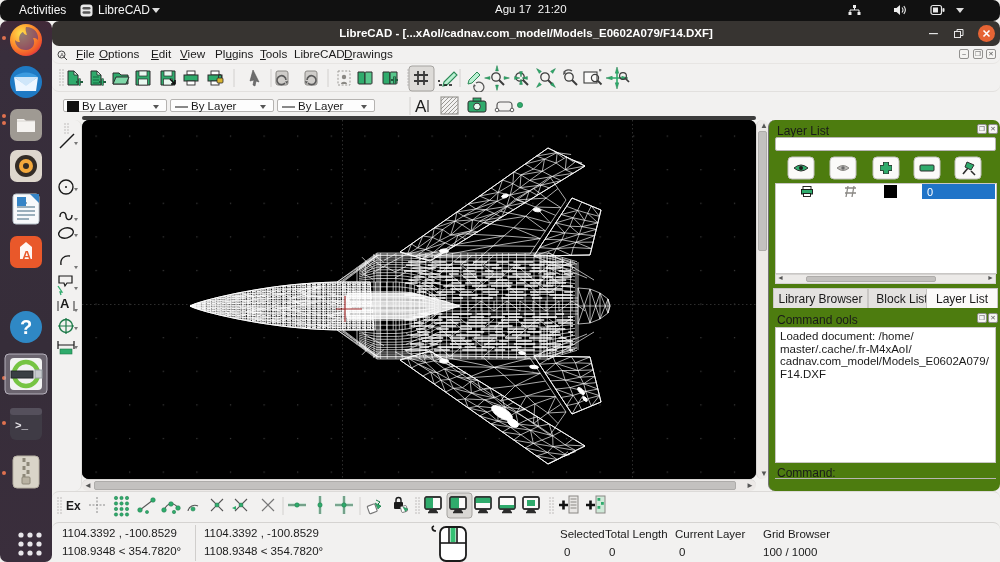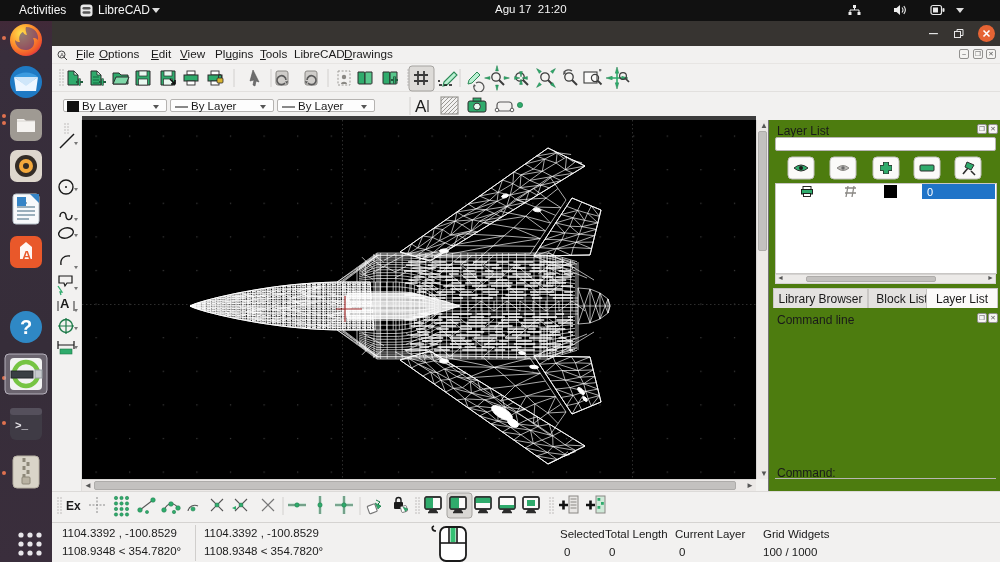--- a/index.html
+++ b/index.html
@@ -1,18 +1,18 @@
 <!DOCTYPE html>
 <html><head>
 <meta charset="utf-8">
 <style>
 * { margin:0; padding:0; box-sizing:border-box; }
 html,body { width:1000px; height:562px; overflow:hidden; font-family:"Liberation Sans", sans-serif; }
 body { position:relative; background:#f2f1ef; }
-.abs { position:absolute; }
+.abs { position:absolute;border-radius:7px; }
 
 #topbar { left:0; top:0; width:1000px; height:21px; background:#111111; color:#f5f5f5; font-size:12px; }
 #topbar .item { position:absolute; top:3px; }
 
 #dock { left:0; top:21px; width:52px; height:541px; background:linear-gradient(180deg,#412938 0%,#382e3c 6%,#362d39 60%,#3a2e3c 100%); }
 #dock .dot { position:absolute; left:2px; width:4px; height:4px; border-radius:50%; background:#e0714f; }
 
 #titlebar { left:52px; top:21px; width:948px; height:25px; background:#373431; color:#fff; }
 #titlebar .t { position:absolute; width:100%; text-align:center; top:6px; font-size:11.5px; font-weight:bold; letter-spacing:0px; }
 #menubar { left:52px; top:46px; width:948px; height:18px; background:#f2f1f0; border-bottom:1px solid #e7e5e3; font-size:11.7px; color:#1a1a1a; }
@@ -154,20 +154,21 @@
           <circle cx="17" cy="26" r="2.6" fill="#e8e6ea"></circle>
           <circle cx="26" cy="8" r="2.6" fill="#e8e6ea"></circle>
           <circle cx="26" cy="17" r="2.6" fill="#e8e6ea"></circle>
           <circle cx="26" cy="26" r="2.6" fill="#e8e6ea"></circle>
         </g>
       </g>
     </svg>
 </div>
 
 <div id="titlebar" class="abs">
+  <div class="t">LibreCAD - [...xAoI/cadnav.com_model/Models_E0602A079/F14.DXF]</div>
   <span style="position:absolute;right:62px;top:3px;color:#e8e8e8;">–</span>
   <svg style="position:absolute;right:36px;top:8px;" width="10" height="9" viewBox="0 0 10 9">
       <rect x="0.5" y="2.5" width="6" height="6" fill="none" stroke="#e8e8e8"></rect>
       <path d="M3 2.5V0.5h6v6H7" fill="none" stroke="#e8e8e8"></path>
     </svg>
   <div style="position:absolute;right:5px;top:4px;width:17px;height:17px;border-radius:50%;background:#e66434;"></div>
   <svg style="position:absolute;right:9px;top:8px;" width="9" height="9" viewBox="0 0 9 9">
       <path d="M1.5 1.5l6 6M7.5 1.5l-6 6" stroke="#fff" stroke-width="1.6"></path>
     </svg>
 </div>
@@ -506,23 +507,24 @@
       </svg>
   </div>
   <div style="position:absolute;left:6px;top:154px;width:221px;height:10px;background:#eceae8;border:1px solid #d5d3d1;">
     <span class="sarr" style="left:1px;top:-1px;font-size:7px;">◄</span>
     <span class="sarr" style="right:1px;top:-1px;font-size:7px;">►</span>
     <div class="sthumb" style="left:30px;top:1px;width:130px;height:6px;"></div>
   </div>
   <div class="tab" style="left:4px;top:168px;width:95px;padding-top:3px;">Library Browser</div>
   <div class="tab" style="left:99px;top:168px;width:68px;padding-top:3px;">Block List</div>
   <div class="tab active" style="left:157px;top:168px;width:72px;padding-top:3px;">Layer List</div>
-  <span class="ptitle" style="top:193px;">Command line</span>
+  <span class="ptitle" style="top:193px;">Command ools</span>
   <span class="winbtn" style="right:13px;top:193px;">❐</span>
   <span class="winbtn" style="right:2px;top:193px;">✕</span>
+  <div style="position:absolute;left:6px;top:207px;width:221px;height:136px;background:#fff;border:1px solid #c9c7c5;padding:2px 4px;line-height:12.5px;font-size:11.5px;">Loaded document: /home/<br>master/.cache/.fr-M4xAoI/<br>cadnav.com_model/Models_E0602A079/<br>F14.DXF</div>
   <span class="ptitle" style="top:346px;">Command:</span>
   <div style="position:absolute;left:6px;top:358px;width:221px;height:1px;background:#b8b6b4;"></div>
 </div>
 
 <div id="snapbar" class="abs">
     <svg width="948" height="31" viewBox="0 0 948 31">
       <circle cx="6" cy="6" r="0.8" fill="#b9b7b5"></circle>
       <circle cx="9" cy="6" r="0.8" fill="#b9b7b5"></circle>
       <circle cx="6" cy="9" r="0.8" fill="#b9b7b5"></circle>
       <circle cx="9" cy="9" r="0.8" fill="#b9b7b5"></circle>
@@ -660,15 +662,15 @@
       <path d="M18 20h26" stroke="#1a1a1a" stroke-width="1.6"></path>
       <path d="M27 4v16M35 4v16" stroke="#1a1a1a" stroke-width="1.6"></path>
       <rect x="28.5" y="5" width="5" height="14" fill="#35c073"></rect>
     </svg>
   <div class="cell" style="left:508px;top:5px;">Selected</div>
     <div class="cell" style="left:512px;top:23px;">0</div>
   <div class="cell" style="left:553px;top:5px;">Total Length</div>
     <div class="cell" style="left:557px;top:23px;">0</div>
   <div class="cell" style="left:623px;top:5px;">Current Layer</div>
     <div class="cell" style="left:627px;top:23px;">0</div>
-  <div class="cell" style="left:711px;top:5px;">Grid Widgets</div>
+  <div class="cell" style="left:711px;top:5px;">Grid Browser</div>
     <div class="cell" style="left:711px;top:23px;">100 / 1000</div>
 </div>
 
 </body></html>

